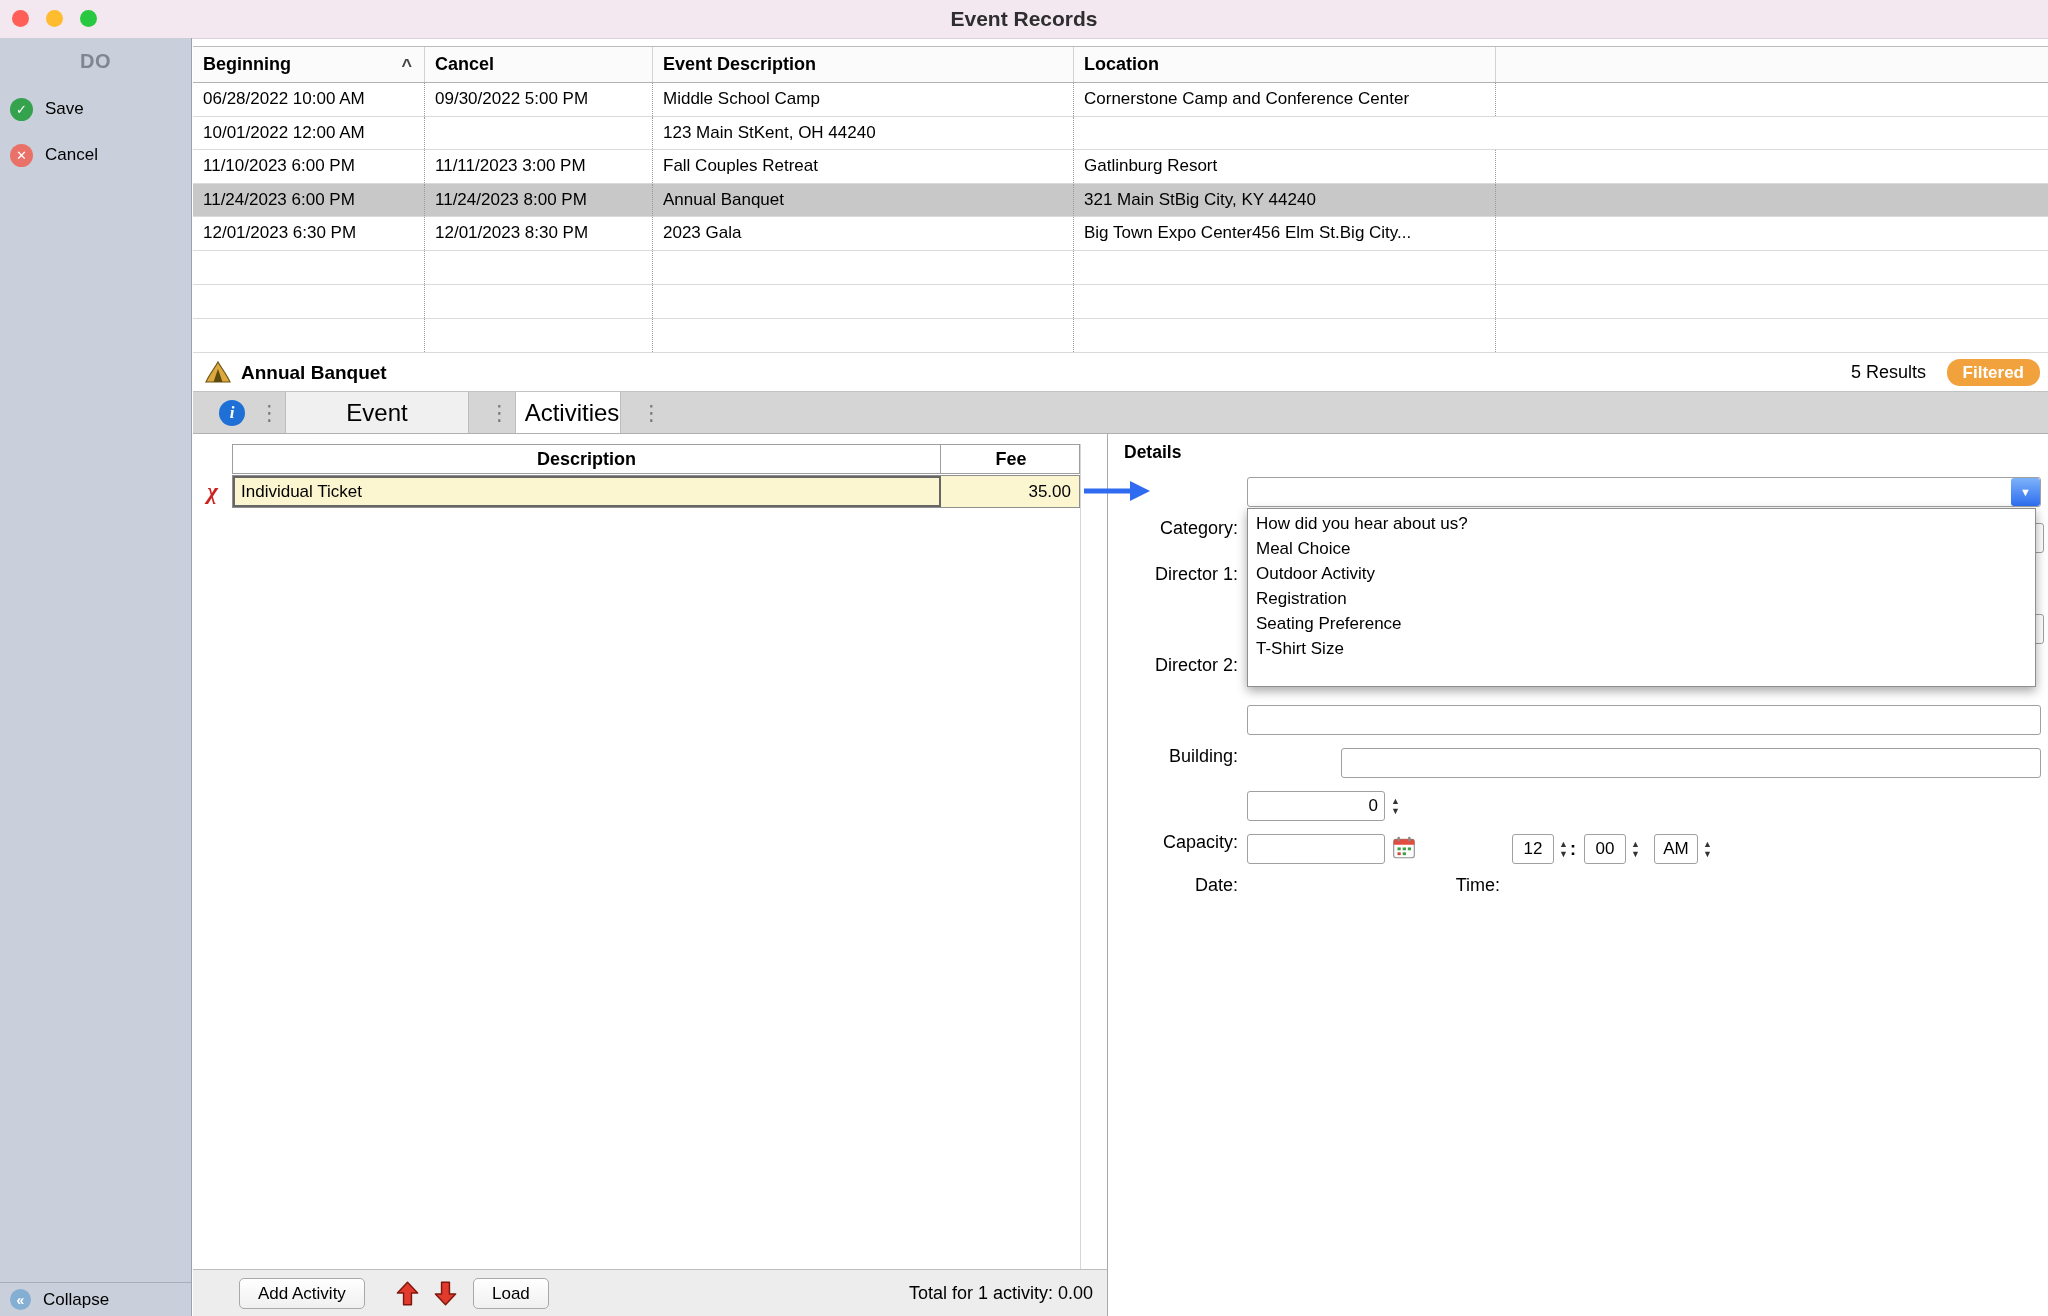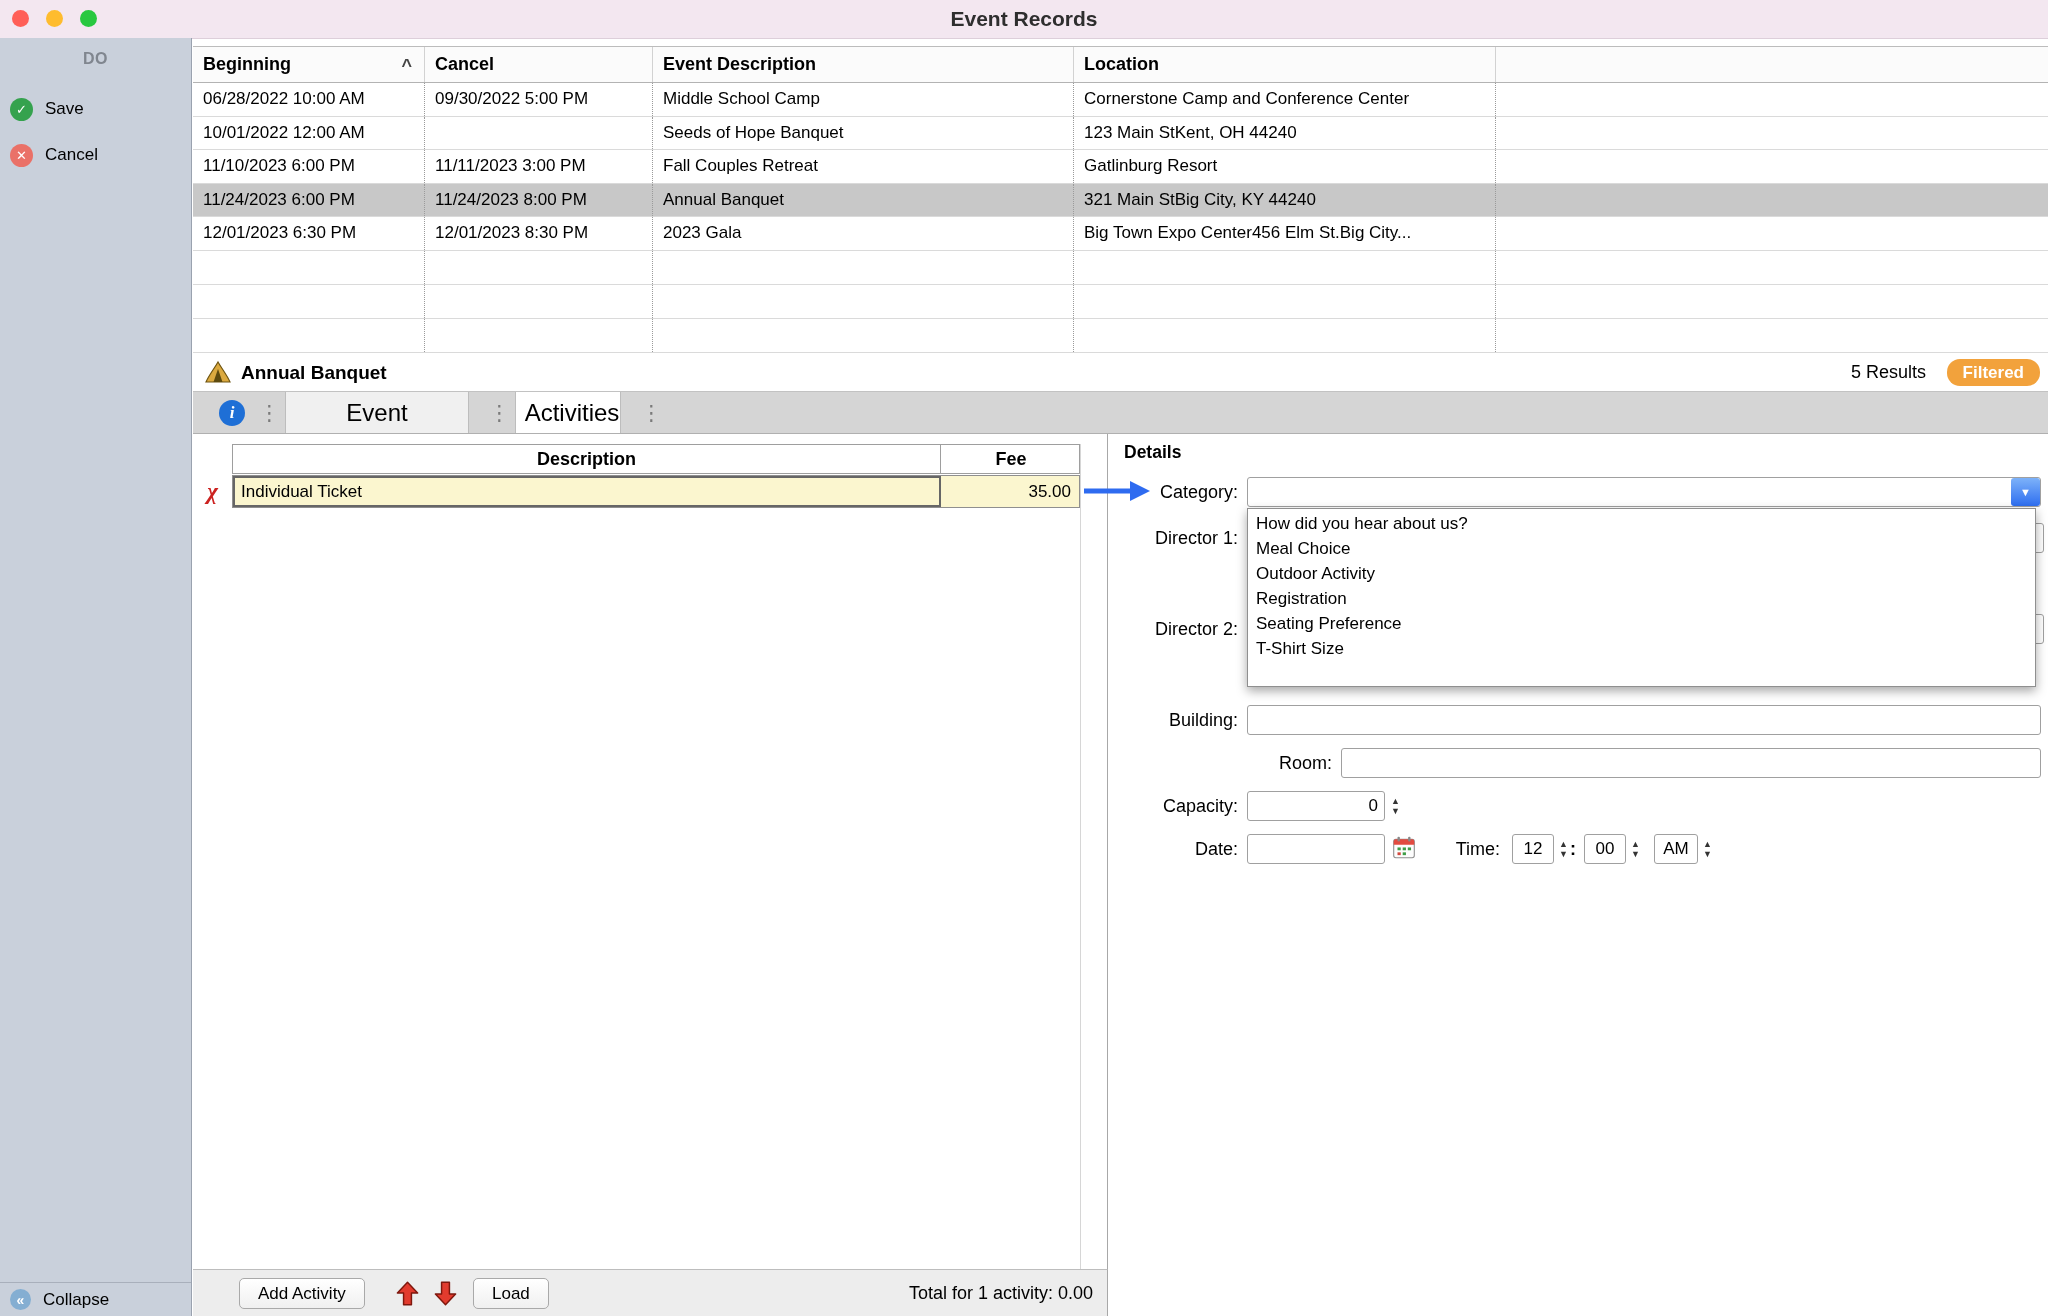--- a/index.html
+++ b/index.html
@@ -9,21 +9,21 @@
   
   .titlebar { position:absolute; left:0; top:0; width:2048px; height:38px; background:#f3e7f0; border-bottom:1px solid #ddcfda; }
   .traffic { position:absolute; top:10px; width:17px; height:17px; border-radius:50%; }
   .t-red    { left:12px;  background:#ff5f57; }
   .t-yellow { left:46px;  background:#febc2e; }
   .t-green  { left:80px;  background:#28c840; }
   .win-title { position:absolute; left:0; right:0; top:0; text-align:center; line-height:38px; font-size:21px; font-weight:bold; color:#2e2e2e; }
 
   
   .sidebar { position:absolute; left:0; top:38px; width:192px; height:1278px; background:#c9d0db; border-right:1px solid #9aa2af; box-sizing:border-box; }
-  .side-hdr { padding-top:12px; text-align:center; font-weight:bold; font-size:16px; color:#80868f; letter-spacing:.5px; }
+  .side-hdr { padding-top:12px; text-align:center; font-weight:bold; font-size:20px; color:#80868f; letter-spacing:.5px; }
   .side-item { position:absolute; left:10px; display:flex; align-items:center; gap:12px; height:30px; cursor:default; }
   .side-save { top:56px; } .side-cancel { top:102px; }
   .circ { width:23px; height:23px; border-radius:50%; display:flex; align-items:center; justify-content:center; color:#fff; font-size:13px; font-weight:bold; }
   .circ-green { background:#35a24e; }
   .circ-red   { background:#ea7168; }
   .circ-blue  { background:#84aed2; width:21px; height:21px; font-size:14px; }
   .side-label { font-size:17px; }
   .collapse-row { position:absolute; left:0; bottom:0; width:100%; height:34px; border-top:1px solid #a8afbb; display:flex; align-items:center; gap:12px; padding-left:10px; box-sizing:border-box; }
 
   
@@ -69,21 +69,21 @@
   .atoolbar { position:absolute; left:193px; top:1269px; width:915px; height:47px; background:#ededed; border-top:1px solid #bdbdbd; border-right:1px solid #a8a8a8; box-sizing:border-box; }
   .btn { position:absolute; top:8px; height:31px; line-height:29px; padding:0 18px; background:linear-gradient(#ffffff,#f0f0f0); border:1px solid #a9a9a9; border-radius:5px; font-size:17px; box-sizing:border-box; }
   .btn-add { left:46px; } .btn-load { left:280px; }
   .arrow-btn { position:absolute; top:10px; width:27px; height:27px; }
   .arrow-up { left:201px; } .arrow-down { left:239px; transform:rotate(180deg); }
   .total-label { position:absolute; right:14px; top:0; line-height:47px; font-size:18px; }
 
   
   .details { position:absolute; left:1108px; top:434px; width:940px; height:882px; background:#fff; }
   .d-title { position:absolute; left:16px; top:8px; font-size:17.5px; font-weight:bold; }
-  .d-label { position:absolute; left:0; width:130px; height:30px; line-height:30px; text-align:right; font-size:18px; }
+  .d-label { position:absolute; left:0; width:130px; height:30px; line-height:30px; text-align:right; font-size:18px;margin-top:36px; }
   .lbl-category { top:43px; } .lbl-dir1 { top:89px; } .lbl-dir2 { top:180px; }
   .lbl-building { top:271px; } .lbl-capacity { top:357px; } .lbl-date { top:400px; }
   .lbl-room { top:314px; width:224px; }
   .lbl-time { top:400px; left:300px; width:92px; }
   .tinput { position:absolute; height:30px; border:1px solid #a0a0a0; border-radius:3px; box-sizing:border-box; font-size:17px; font-family:inherit; padding:0 6px; background:#fff; }
   .fld-category { left:139px; top:43px; width:794px; padding-right:34px; }
   .fld-dir1 { left:139px; top:89px;  width:797px; z-index:1; }
   .fld-dir2 { left:139px; top:180px; width:797px; z-index:1; }
   .fld-building { left:139px; top:271px; width:794px; }
   .fld-room { left:233px; top:314px; width:700px; }
@@ -148,21 +148,20 @@
     <div class="erow">
       <div class="c">06/28/2022 10:00 AM</div>
       <div class="c">09/30/2022 5:00 PM</div>
       <div class="c">Middle School Camp</div>
       <div class="c">Cornerstone Camp and Conference Center</div>
       <div class="c"></div>
     </div>
     <div class="erow">
       <div class="c">10/01/2022 12:00 AM</div>
       <div class="c"></div>
-      <div class="c">Seeds of Hope Banquet</div>
       <div class="c">123 Main StKent, OH 44240</div>
       <div class="c"></div>
     </div>
     <div class="erow">
       <div class="c">11/10/2023 6:00 PM</div>
       <div class="c">11/11/2023 3:00 PM</div>
       <div class="c">Fall Couples Retreat</div>
       <div class="c">Gatlinburg Resort</div>
       <div class="c"></div>
     </div>

